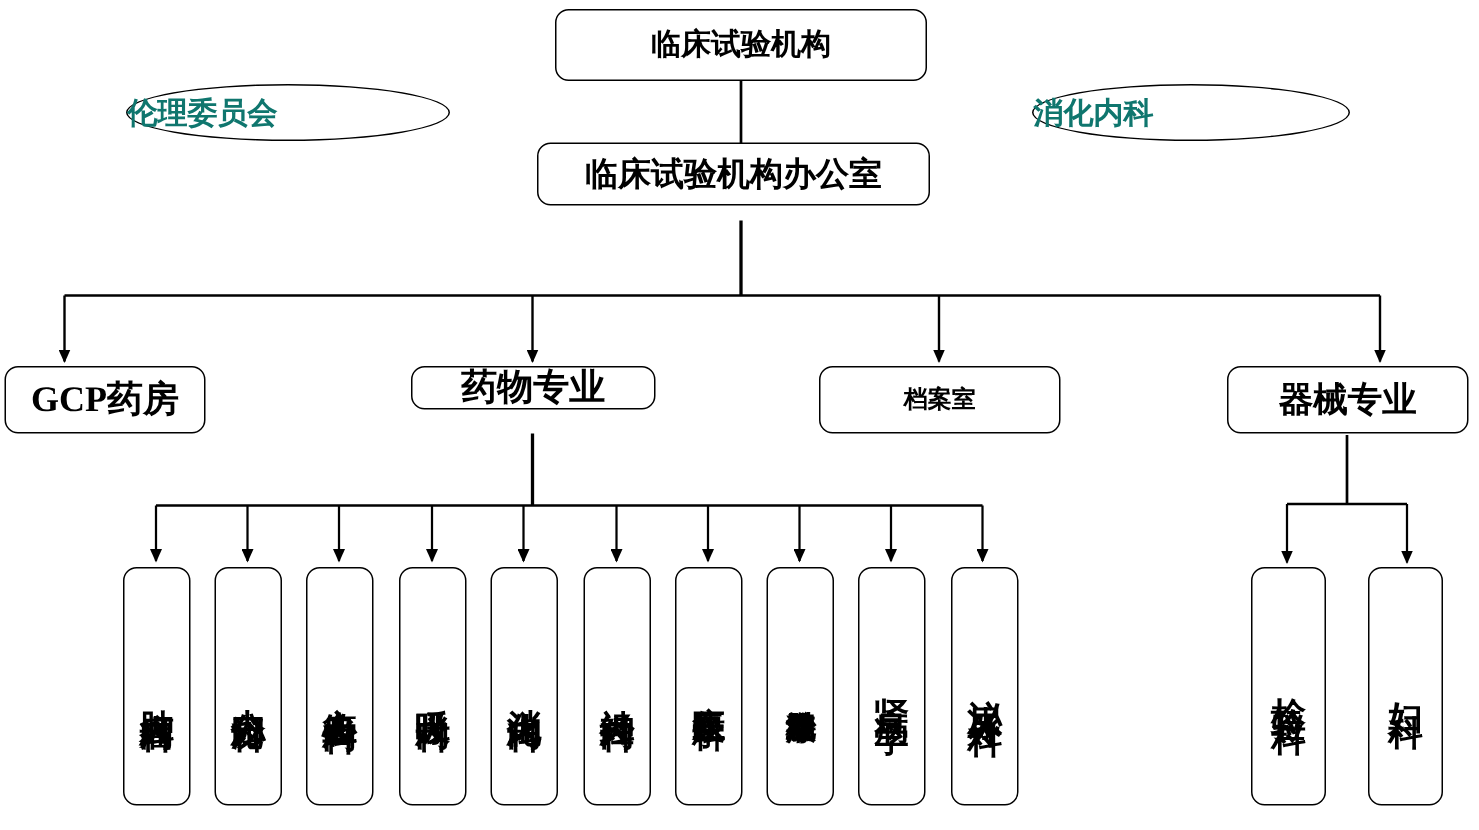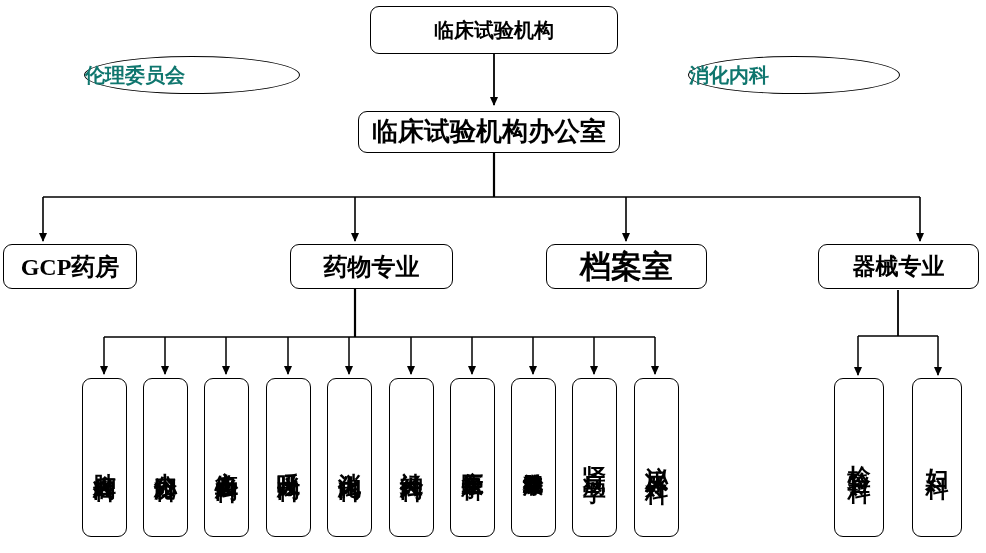--- a/index.html
+++ b/index.html
@@ -109,31 +109,31 @@
     <span class="lbl">临床试验机构</span>
   </div>
 
   <div class="node-ellipse" style="left:84px; top:56px; width:216px; height:38px; font-size:20px;">
     <span class="lbl">伦理委员会</span>
   </div>
   <div class="node-ellipse" style="left:688px; top:56px; width:212px; height:38px; font-size:20px;">
     <span class="lbl">消化内科</span>
   </div>
 
-  <div class="node-box" style="left:358px; top:111px; width:262px; height:42px; font-size:26px;">
+  <div class="node-box" style="left:358px; top:95px; width:262px; height:42px; font-size:22px;">
     <span class="lbl">临床试验机构办公室</span>
   </div>
 
   <div class="node-box" style="left:3px; top:244px; width:134px; height:45px; font-size:24px;">
     <span class="lbl">GCP药房</span>
   </div>
-  <div class="node-box" style="left:290px; top:244px; width:163px; height:45px; font-size:24px;">
+  <div class="node-box" style="left:274px; top:244px; width:163px; height:29px; font-size:24px;">
     <span class="lbl">药物专业</span>
   </div>
-  <div class="node-box" style="left:546px; top:244px; width:161px; height:45px; font-size:31px;">
+  <div class="node-box" style="left:546px; top:244px; width:161px; height:45px; font-size:16px;">
     <span class="lbl">档案室</span>
   </div>
   <div class="node-box" style="left:818px; top:244px; width:161px; height:45px; font-size:23px;">
     <span class="lbl">器械专业</span>
   </div>
 
   <div class="node-box vertical" style="left:82px; top:378px; width:45px; height:159px; font-size:23px;">
     <span class="lbl">肿瘤内科</span>
   </div>
   <div class="node-box vertical" style="left:143px; top:378px; width:45px; height:159px; font-size:23px;">

